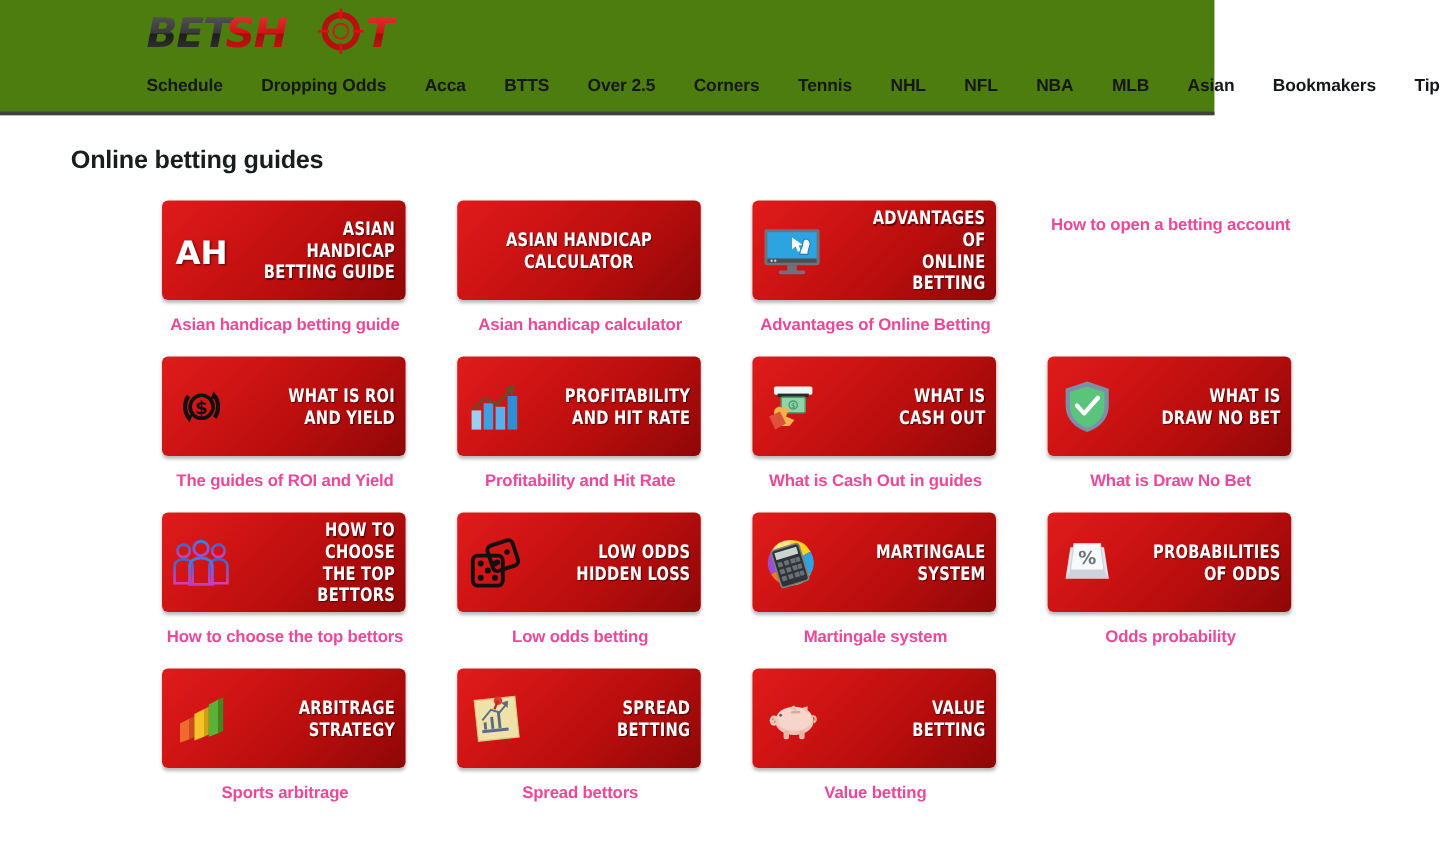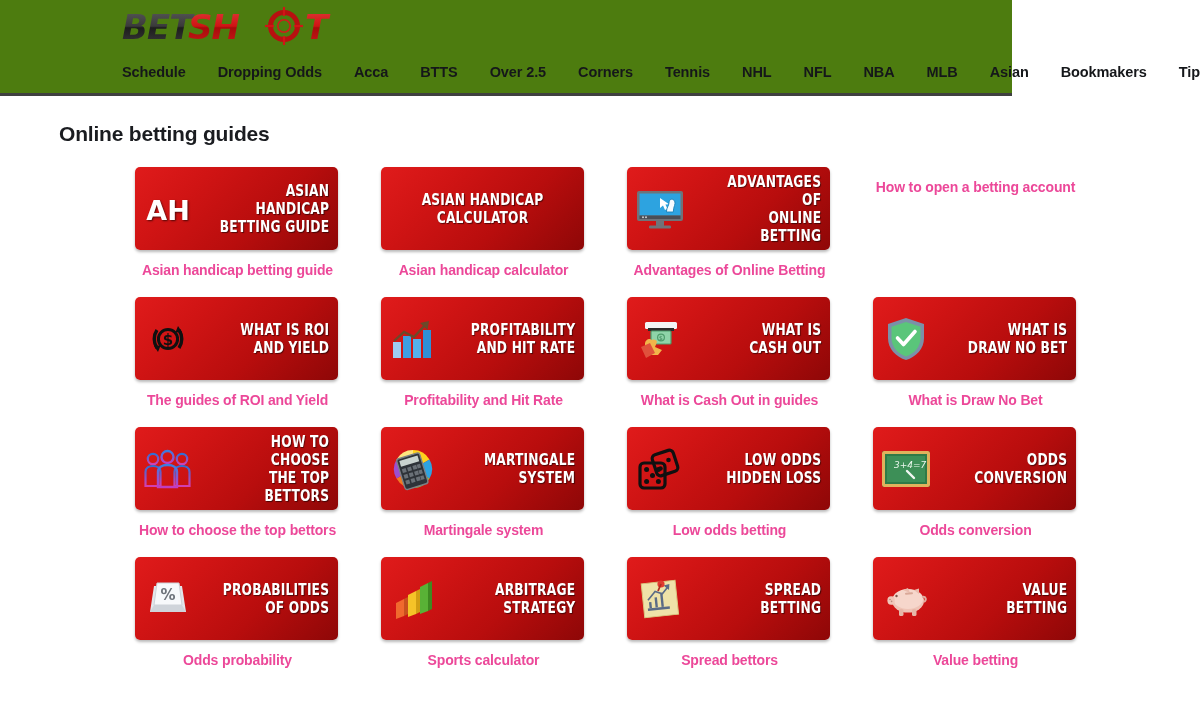--- a/index.html
+++ b/index.html
@@ -387,20 +387,45 @@
           <span>HOW TO CHOOSE</span><br>
           <span>THE TOP BETTORS</span>
         </div>
       </div>
       <div class="card-caption">How to choose the top bettors</div>
     </div>
 
     <div class="guide-cell">
       <div class="guide-card">
         <div class="card-icon">
+          <svg width="48" height="44" viewBox="0 0 48 44">
+            <g fill="none" stroke="#101010" stroke-width="3.2" stroke-linejoin="round">
+              <rect x="18" y="5" width="22" height="22" rx="4" transform="rotate(-18 29 16)"></rect>
+              <rect x="4" y="16" width="25" height="25" rx="4"></rect>
+            </g>
+            <circle cx="32.5" cy="13" r="2.3" fill="#101010"></circle>
+            <circle cx="24.5" cy="21.5" r="2.3" fill="#101010"></circle>
+            <circle cx="10.6" cy="22.5" r="2.5" fill="#101010"></circle>
+            <circle cx="22.4" cy="22.5" r="2.5" fill="#101010"></circle>
+            <circle cx="16.5" cy="28.5" r="2.5" fill="#101010"></circle>
+            <circle cx="10.6" cy="34.5" r="2.5" fill="#101010"></circle>
+            <circle cx="22.4" cy="34.5" r="2.5" fill="#101010"></circle>
+          </svg>
+        </div>
+        <div class="card-title">
+          <span>LOW ODDS</span><br>
+          <span>HIDDEN LOSS</span>
+        </div>
+      </div>
+      <div class="card-caption">Low odds betting</div>
+    </div>
+
+    <div class="guide-cell">
+      <div class="guide-card">
+        <div class="card-icon">
           <svg width="50" height="46" viewBox="0 0 50 46">
             <g transform="translate(24,23)">
               <path d="M0 0 L0 -19 A19 19 0 0 1 16.5 -9.5 Z" fill="#ffd21e"></path>
               <path d="M0 0 L16.5 -9.5 A19 19 0 0 1 16.5 9.5 Z" fill="#2da3e0"></path>
               <path d="M0 0 L16.5 9.5 A19 19 0 0 1 0 19 Z" fill="#8bc63f"></path>
               <path d="M0 0 L0 19 A19 19 0 0 1 -16.5 9.5 Z" fill="#f07a22"></path>
               <path d="M0 0 L-16.5 9.5 A19 19 0 0 1 -16.5 -9.5 Z" fill="#9c4fd0"></path>
               <path d="M0 0 L-16.5 -9.5 A19 19 0 0 1 0 -19 Z" fill="#ffe680"></path>
             </g>
             <g transform="rotate(-17 24 24)">
@@ -424,64 +449,20 @@
           </svg>
         </div>
         <div class="card-title">
           <span>MARTINGALE</span><br>
           <span>SYSTEM</span>
         </div>
       </div>
       <div class="card-caption">Martingale system</div>
     </div>
 
-    <div class="guide-cell">
-      <div class="guide-card">
-        <div class="card-icon">
-          <svg width="48" height="44" viewBox="0 0 48 44">
-            <g fill="none" stroke="#101010" stroke-width="3.2" stroke-linejoin="round">
-              <rect x="18" y="5" width="22" height="22" rx="4" transform="rotate(-18 29 16)"></rect>
-              <rect x="4" y="16" width="25" height="25" rx="4"></rect>
-            </g>
-            <circle cx="32.5" cy="13" r="2.3" fill="#101010"></circle>
-            <circle cx="24.5" cy="21.5" r="2.3" fill="#101010"></circle>
-            <circle cx="10.6" cy="22.5" r="2.5" fill="#101010"></circle>
-            <circle cx="22.4" cy="22.5" r="2.5" fill="#101010"></circle>
-            <circle cx="16.5" cy="28.5" r="2.5" fill="#101010"></circle>
-            <circle cx="10.6" cy="34.5" r="2.5" fill="#101010"></circle>
-            <circle cx="22.4" cy="34.5" r="2.5" fill="#101010"></circle>
-          </svg>
-        </div>
-        <div class="card-title">
-          <span>LOW ODDS</span><br>
-          <span>HIDDEN LOSS</span>
-        </div>
-      </div>
-      <div class="card-caption">Low odds betting</div>
-    </div>
-
-    <div class="guide-cell">
-      <div class="guide-card">
-        <div class="card-icon">
-          <svg width="52" height="40" viewBox="0 0 52 40">
-            <rect x="2" y="2" width="48" height="36" rx="2" fill="#d8a martin"></rect>
-            <rect x="2" y="2" width="48" height="36" rx="2" fill="#e0b25c"></rect>
-            <rect x="5" y="5" width="42" height="30" fill="#2f7a47"></rect>
-            <rect x="7" y="7" width="38" height="26" fill="#3d8f57"></rect>
-            <text x="14" y="19" font-family="'DejaVu Sans','Liberation Sans',sans-serif" font-size="9" font-style="italic" fill="#eaf6ec">3+4=7</text>
-            <line x1="27" y1="22" x2="34" y2="29" stroke="#f2f7f3" stroke-width="2.4" stroke-linecap="round"></line>
-          </svg>
-        </div>
-        <div class="card-title">
-          <span>ODDS</span><br>
-          <span>CONVERSION</span>
-        </div>
-      </div>
-      <div class="card-caption">Odds conversion</div>
-    </div>
 
     <div class="guide-cell">
       <div class="guide-card">
         <div class="card-icon">
           <svg width="46" height="44" viewBox="0 0 46 44">
             <path d="M9 9 L37 9 L41 35 L5 35 Z" fill="#e3e6ea"></path>
             <path d="M12 6 L34 6 L37 28 L9 28 Z" fill="#f7f9fb" stroke="#ced3d9" stroke-width="1"></path>
             <path d="M9 28 L37 28 L41 35 L5 35 Z" fill="#cfd4da"></path>
             <text x="23" y="23" text-anchor="middle" font-family="'DejaVu Sans','Liberation Sans',sans-serif" font-size="15" font-weight="bold" fill="#6d737a">%</text>
           </svg>
@@ -509,21 +490,21 @@
               <polygon points="30,10 34,8 42,4 38,6" fill="#93d173"></polygon>
               <polygon points="38,6 42,4 42,32 38,34" fill="#3e8a21"></polygon>
             </g>
           </svg>
         </div>
         <div class="card-title">
           <span>ARBITRAGE</span><br>
           <span>STRATEGY</span>
         </div>
       </div>
-      <div class="card-caption">Sports calculator</div>
+      <div class="card-caption">Sports arbitrage</div>
     </div>
 
     <div class="guide-cell">
       <div class="guide-card">
         <div class="card-icon">
           <svg width="48" height="46" viewBox="0 0 48 46">
             <g transform="rotate(-6 24 24)">
               <rect x="7" y="6" width="34" height="34" fill="#efe2a8" stroke="#d9c77f" stroke-width="1"></rect>
               <g stroke="#5b6b86" stroke-width="2.4" fill="none">
                 <line x1="14" y1="31" x2="14" y2="25"></line>

